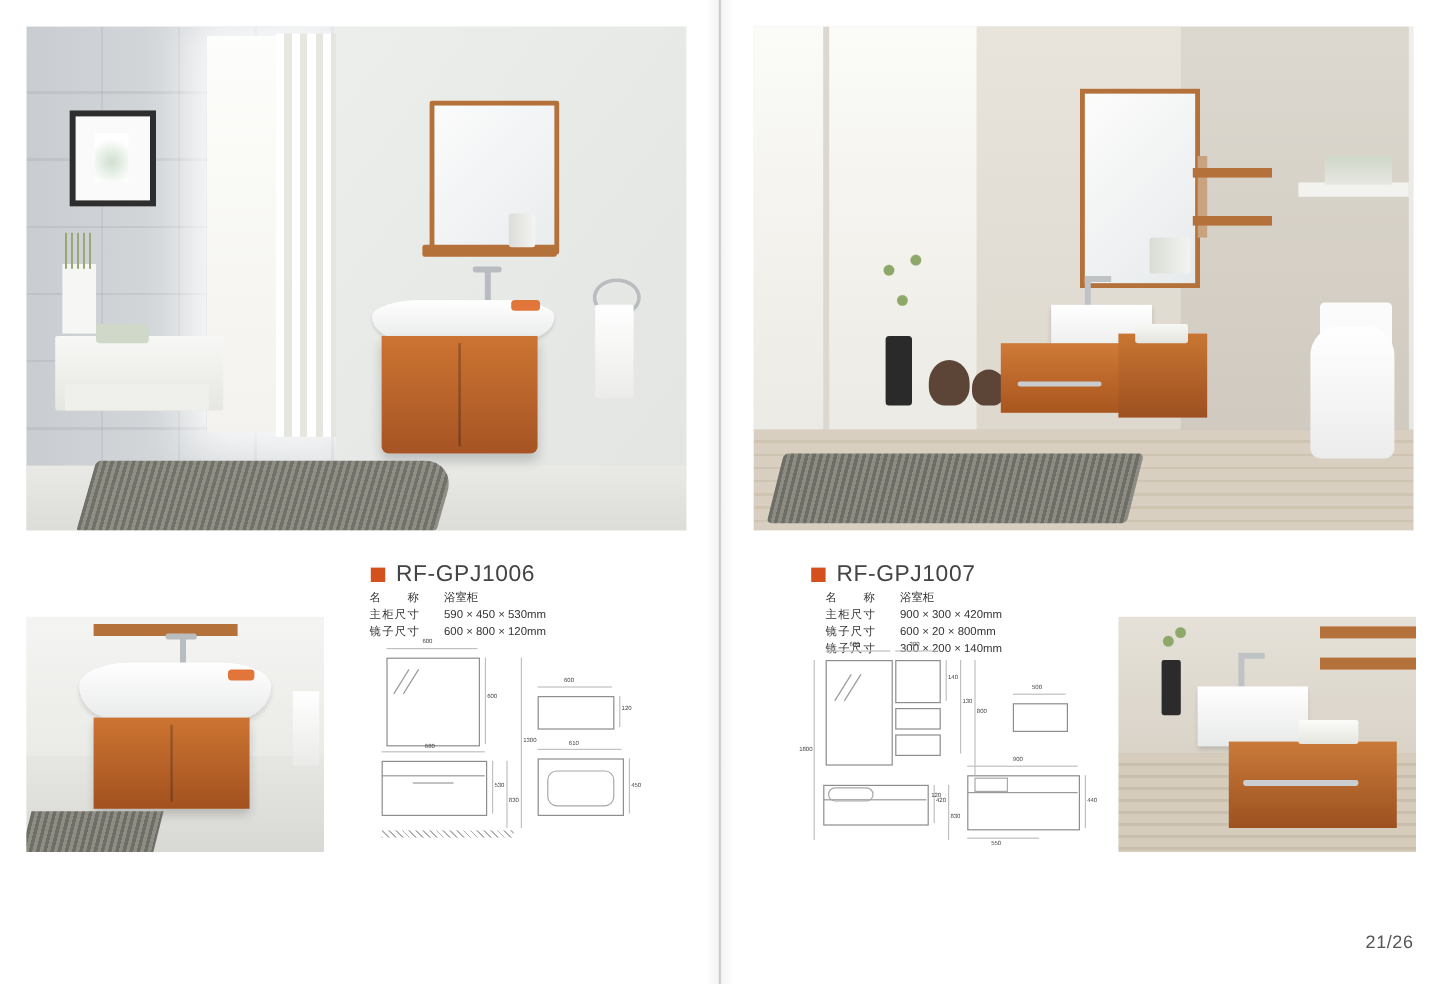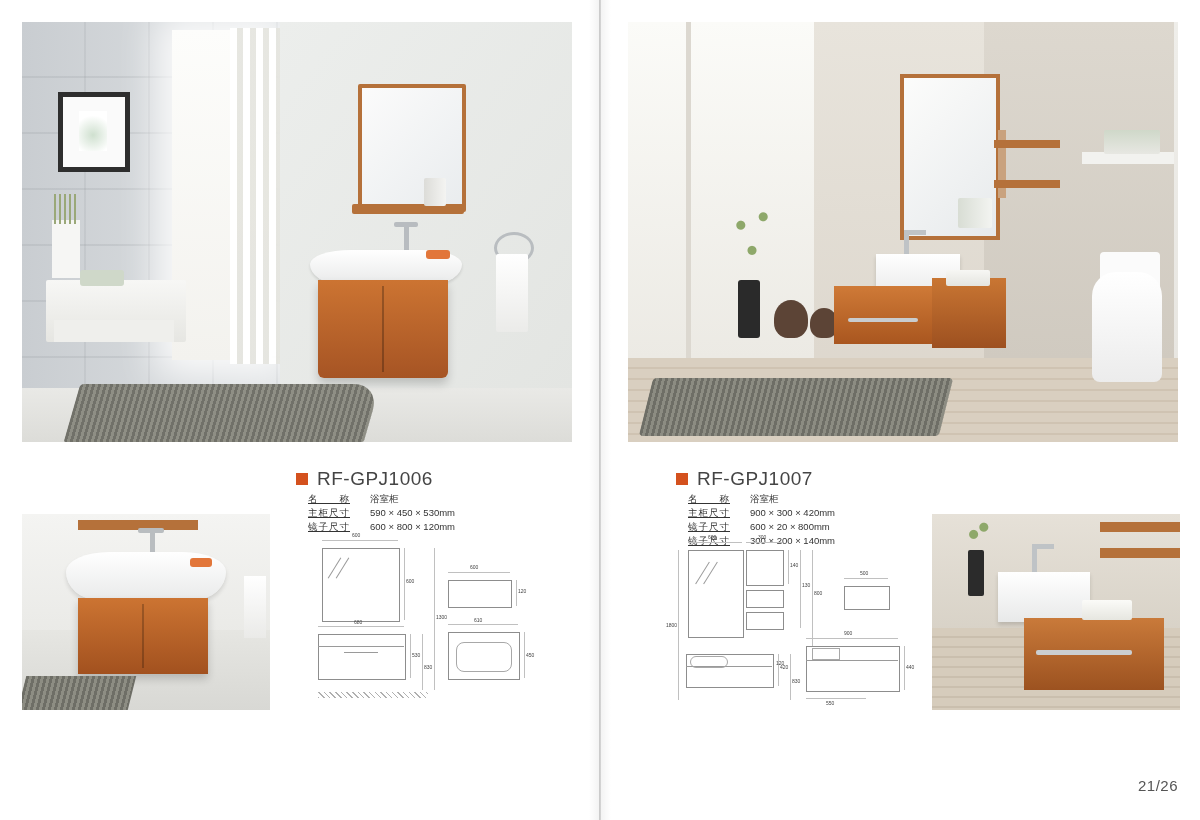--- a/index.html
+++ b/index.html
@@ -225,30 +225,30 @@
   .br-tap{position:absolute; left:100px; top:34px; width:5px; height:26px; background:#bfc3c6;}
   .br-tap:after{content:""; position:absolute; left:0; top:-4px; width:22px; height:5px; background:#bfc3c6;}
   .br-cab{position:absolute; left:92px; top:104px; width:140px; height:72px;
     background:linear-gradient(to bottom,#c97a3a,#9c5220);}
   .br-handle{position:absolute; left:104px; top:136px; width:96px; height:5px; background:#cbced0; border-radius:2px;}
   .br-towels{position:absolute; left:150px; top:86px; width:50px; height:20px;
     background:linear-gradient(to bottom,#fbfbf8,#e6e6e0); border-radius:2px;}
 
   
   .title-row{ position:absolute; display:flex; align-items:center; }
-  #title-left{ left:296px; top:468px;justify-content:flex-end; }
+  #title-left{ left:309px; top:468px;justify-content:flex-end; }
   #title-right{ left:676px; top:468px; }
   .title-marker{ width:12px; height:12px; background:#d4511e; margin-right:9px; }
   .title-text{ font-size:19px; color:#444; letter-spacing:.5px; }
 
   .spec{ position:absolute; font-size:9.5px; color:#333; line-height:14px; }
   #spec-left{ left:308px; top:492px; }
   #spec-right{ left:688px; top:492px; }
   .spec-row{ display:flex; }
-  .spec-label{ width:62px; letter-spacing:1px;text-decoration:underline; }
+  .spec-label{ width:62px; letter-spacing:1px; }
   .spec-value{ white-space:nowrap; }
 
   
   .drawing{ position:absolute; }
   #drawing-left{ left:300px; top:528px; width:260px; height:190px; }
   #drawing-right{ left:672px; top:528px; width:260px; height:190px; }
   .dwg-box{ position:absolute; border:1px solid #8d8d8d; background:#fff; }
   .dwg-line{ position:absolute; background:#9a9a9a; }
   .dwg-dim{ position:absolute; font-size:5px; color:#444; }
   .dwg-hatch{

